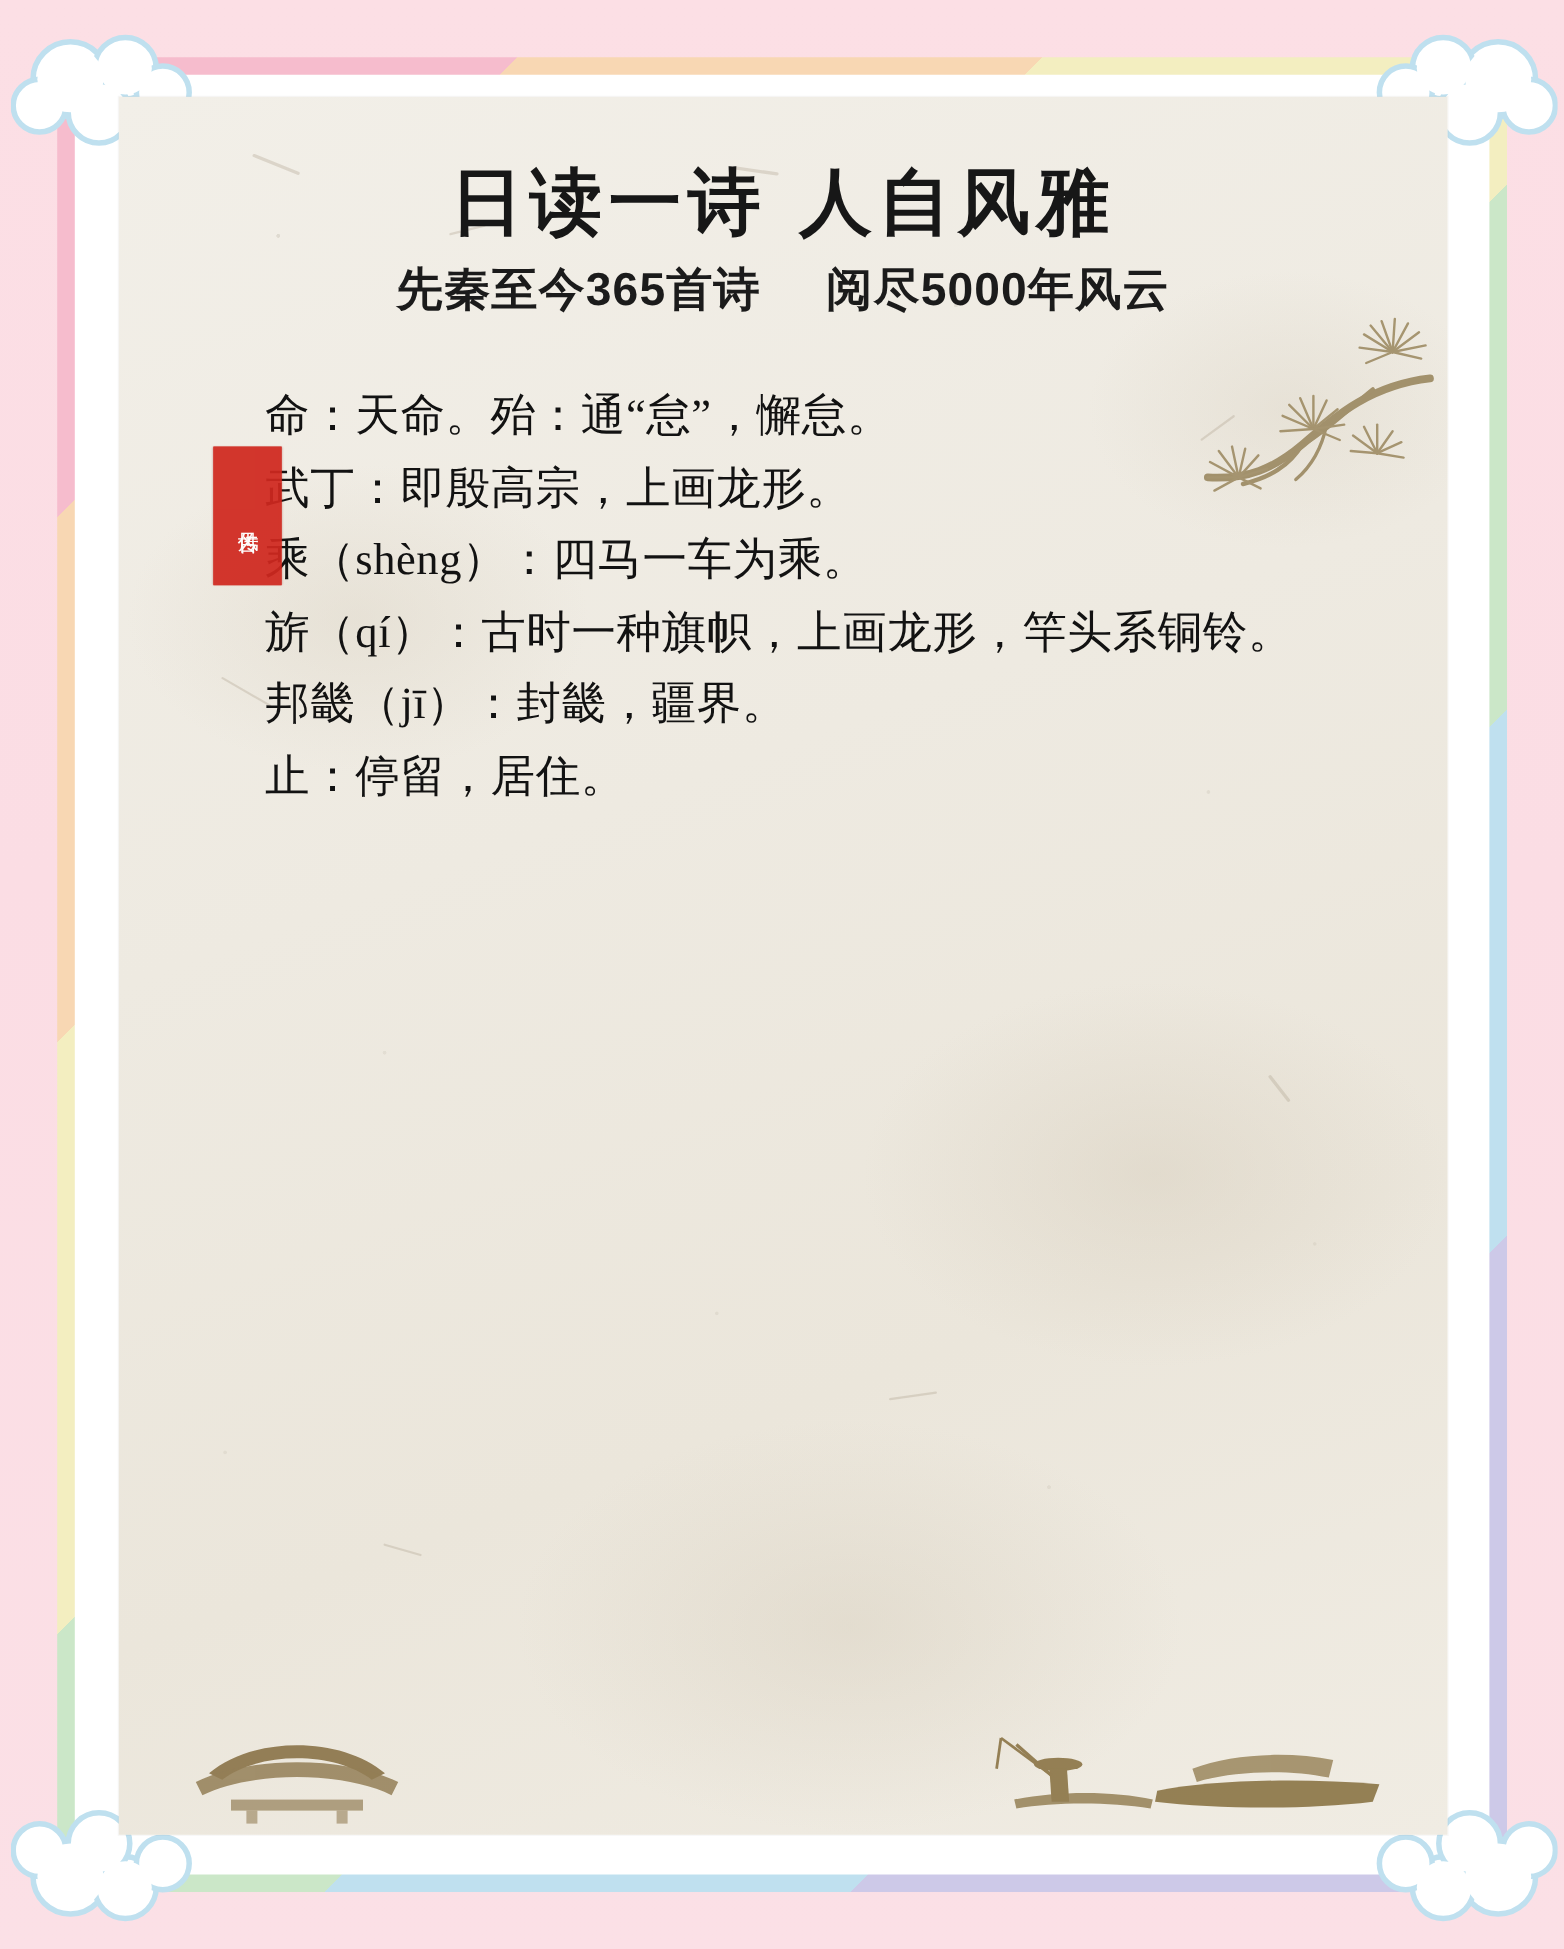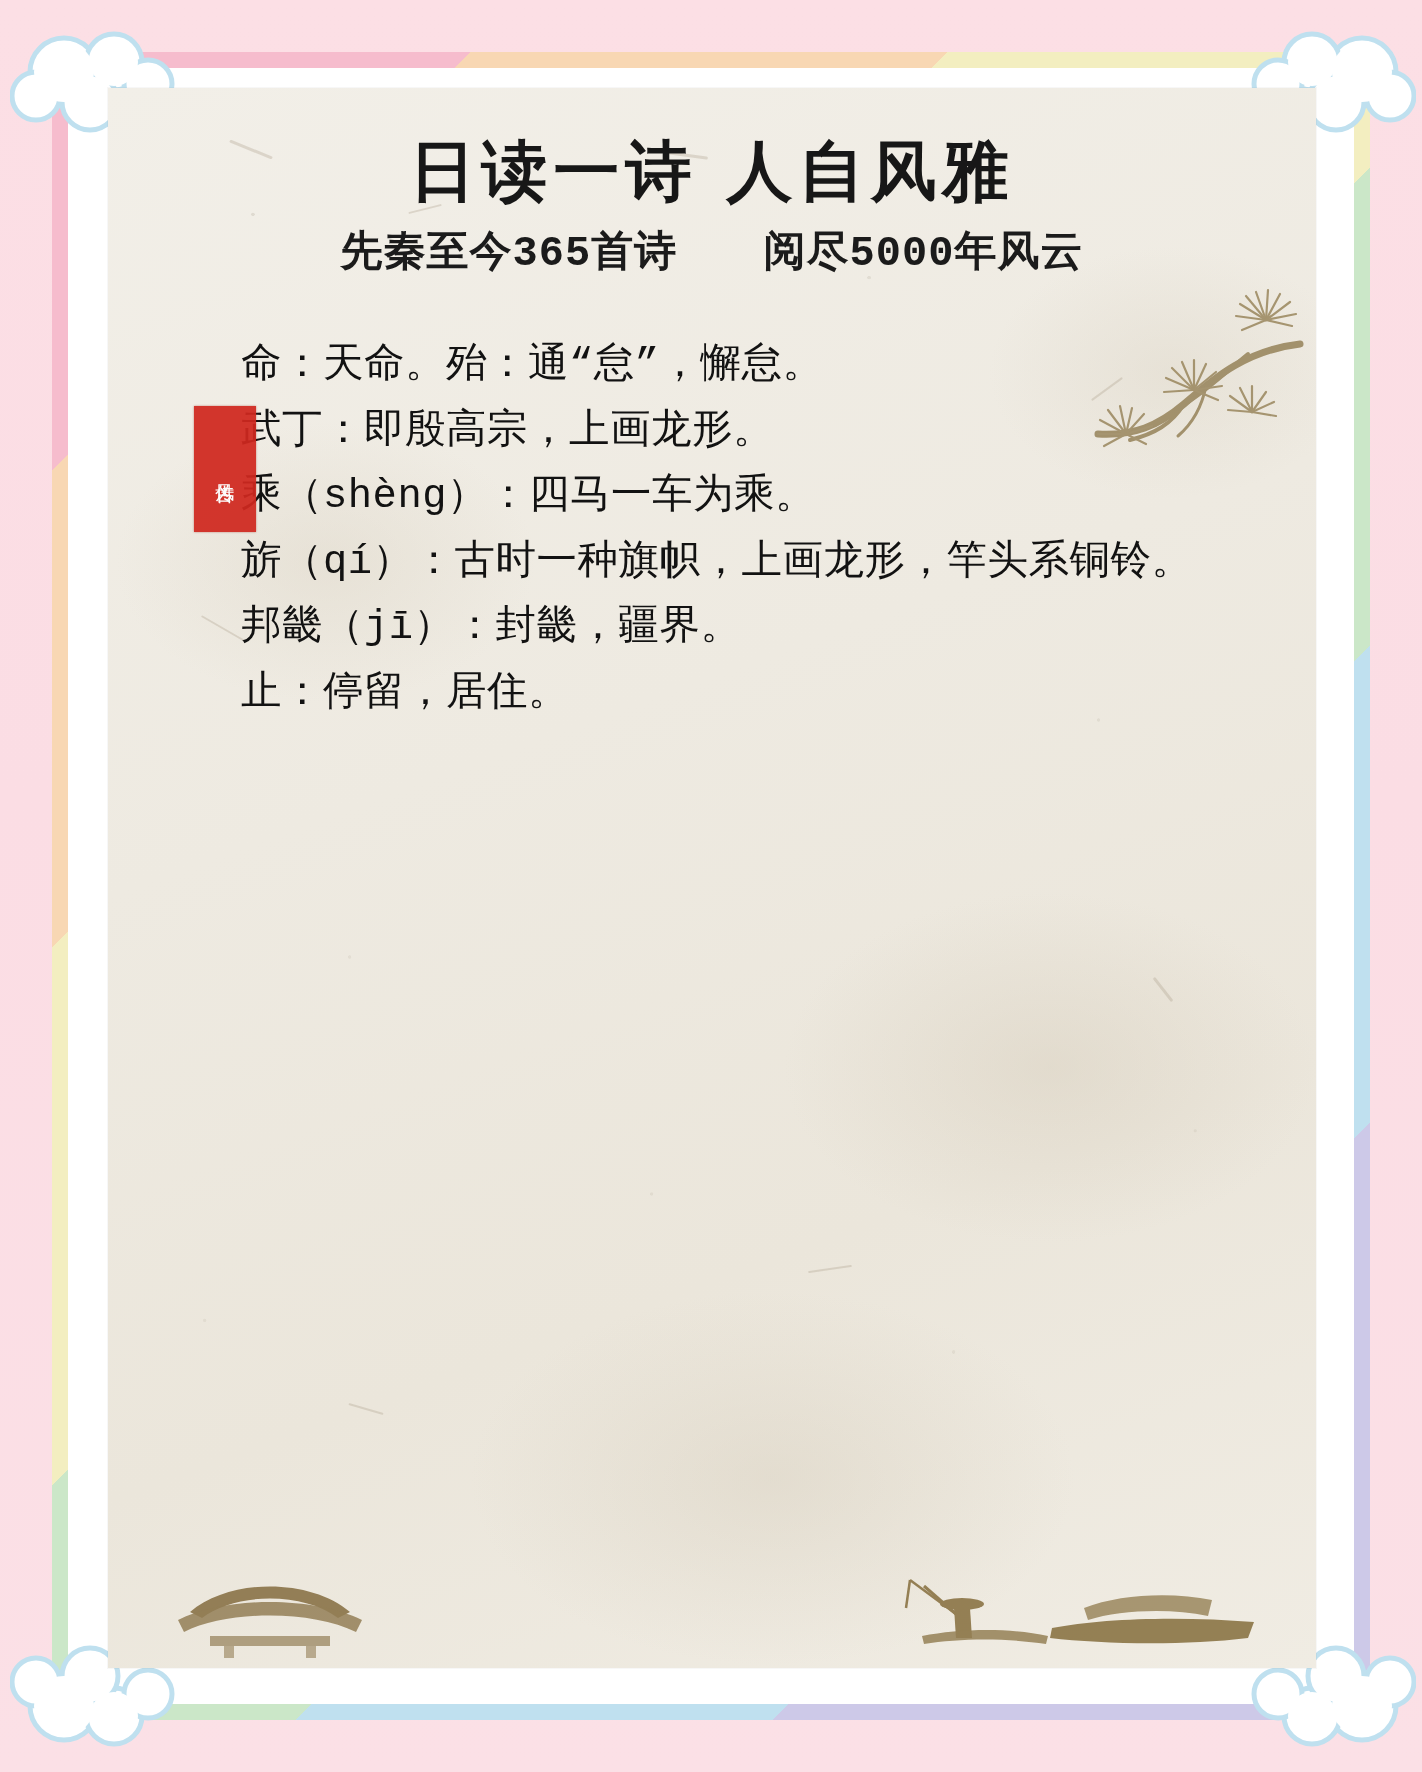--- a/index.html
+++ b/index.html
@@ -93,32 +93,32 @@
   .cloud {
     position: absolute;
     pointer-events: none;
   }
 
   
   .header {
     position: relative;
     z-index: 4;
     text-align: center;
-    padding-top: 48px;
+    padding-top: 60px;
   }
   .main-title {
     font-family: "DejaVu Sans", "Liberation Sans", sans-serif;
     font-size: 66px;
     font-weight: 700;
     letter-spacing: 6px;
     color: #171717;
     line-height: 1.08;
   }
   .sub-title {
-    font-family: Liberation Mono, monospace;
+    font-family: Liberation Sans, sans-serif;
     font-size: 42px;
     font-weight: 700;
     letter-spacing: 1px;
     color: #1b1b1b;
     margin-top: 16px;
   }
   .sub-title .gap { display:inline-block; width: 34px; }
 
   
   .seal {
@@ -156,21 +156,21 @@
     z-index: 3;
     pointer-events: none;
     opacity: 0.92;
   }
 
   
   .body-text {
     position: relative;
     z-index: 5;
     margin: 56px 52px 0 52px;
-    font-family: Liberation Mono, monospace;
+    font-family: Liberation Serif, serif;
     font-size: 40.5px;
     line-height: 1.52;
     color: #121212;
     text-align: justify;
     letter-spacing: 0.5px;
   }
   .body-text p {
     margin: 0 0 4px 0;
     text-indent: 2em;
   }

